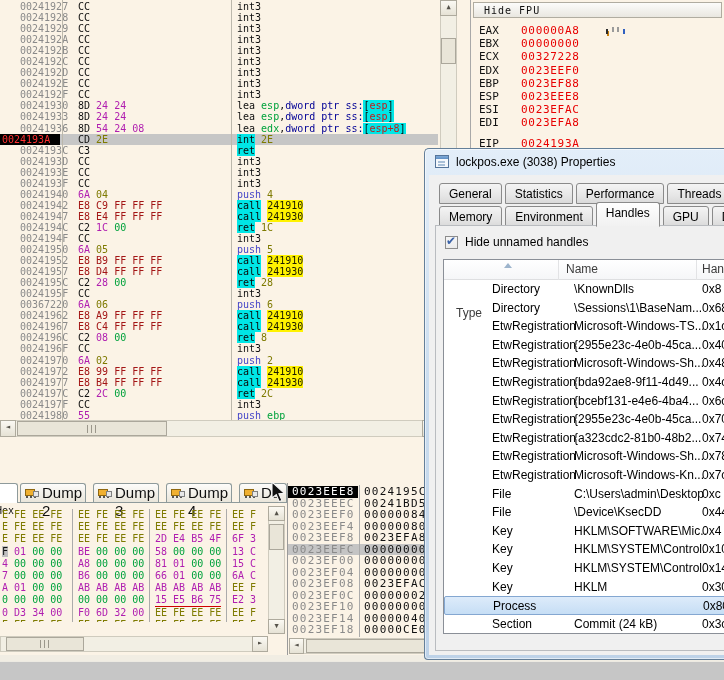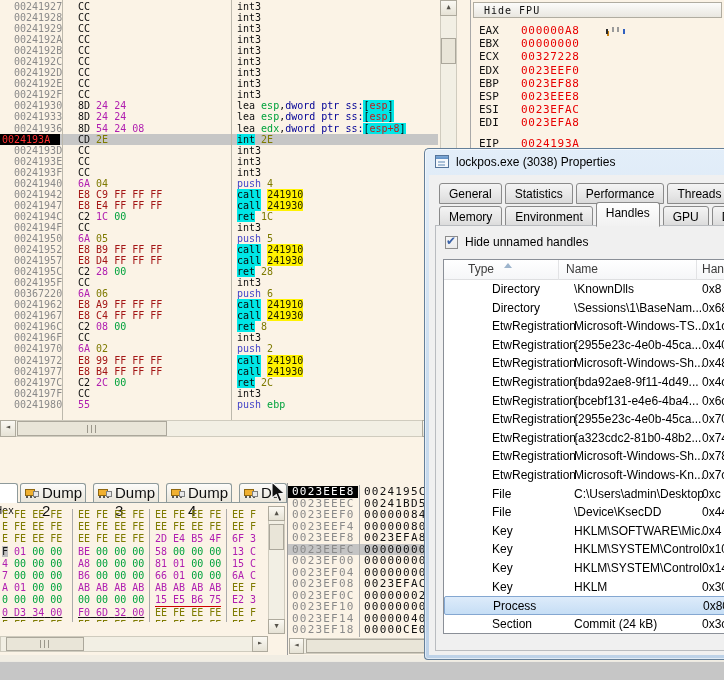--- a/index.html
+++ b/index.html
@@ -5,21 +5,21 @@
   html,body{margin:0;padding:0;background:#888;}
   #screen{position:relative;width:724px;height:680px;overflow:hidden;background:#FBF3E6;
           font-family:"DejaVu Sans Mono",monospace;font-size:10px;color:#101010;}
   #screen *{box-sizing:border-box;}
 
   
   #disasm{position:absolute;left:0;top:0;width:438px;height:437px;background:#FBF3E6;}
   #disasm-rows{position:absolute;left:0;top:1px;width:438px;height:420px;overflow:hidden;}
   .drow{position:relative;height:11.05px;line-height:11px;white-space:pre;}
   .drow.sel{background:#C6C6C6;}
-  .daddr{position:absolute;left:14px;top:0;width:58px;color:#8A8A8A;}
+  .daddr{position:absolute;left:20px;top:0;width:58px;color:#8A8A8A;}
   .daddr.eip{left:0;width:60px;padding-left:2px;background:#000;color:#FF3030;}
   .dbytes{position:absolute;left:78px;top:0;}
   .dinstr{position:absolute;left:237px;top:0;}
   .vline{position:absolute;top:0;height:420px;width:1px;background:#BCB8AC;}
   .tk{white-space:pre;}
   .t-k{color:#101010}.t-m{color:#B01EB0}.t-o{color:#7E7A00}
   .t-g{color:#00A23C}.t-d{color:#A31515}.t-bl{color:#4646C8}.t-nb{color:#000096}
   .t-cb{background:#00E6E6;color:#0A0A0A}.t-cbr{background:#00E6E6;color:#C41A1A}
   .t-yb{background:#FFF200;color:#1A1A00}.t-sel{background:#BFBFBF}
 
@@ -73,21 +73,21 @@
   .wheels{position:absolute;left:1px;top:8px;width:2px;height:2px;border-radius:50%;
           background:#222;box-shadow:4px 0 0 #222,8px 0 0 #222;}
   #hex-header{position:absolute;left:-4px;top:22px;font-size:10px;color:#101010;}
   #dump-rows{position:absolute;left:0;top:26px;width:268px;height:113px;overflow:hidden;}
   .hrow{display:flex;height:12.2px;line-height:12px;white-space:pre;}
   .hcell{overflow:hidden;}
   .hc0{width:73px;padding-left:2px;border-right:1px solid #ABABAB;}
   .hc1,.hc2{width:77px;padding-left:5px;border-right:1px solid #ABABAB;}
   .hc3{flex:1;padding-left:5px;}
   .hin{display:inline-block;}
-  .u-b{border-bottom:2px solid #0A1C96;text-decoration:underline;}
+  .u-b{border-bottom:2px solid #0A1C96;}
   .u-r{border-bottom:2px solid #D00000;}
   #dmp-vtrack{left:268px;top:23px;width:17px;height:128px;}
   #dmp-vs-up{left:268px;top:23px;width:17px;height:15px;}
   #dmp-vs-thumb{left:269px;top:41px;width:15px;height:26px;}
   #dmp-vs-down{left:268px;top:136px;width:17px;height:15px;}
   #dmp-htrack{left:0;top:153px;width:268px;height:16px;}
   #dmp-hs-thumb{left:6px;top:154px;width:78px;height:14px;}
   #dmp-hs-right{left:252px;top:153px;width:16px;height:16px;}
 
   
@@ -136,21 +136,21 @@
         border:1px solid #B9BCC0;border-right:none;}
   #chk{position:absolute;left:16px;top:61px;width:13px;height:13px;
        background:linear-gradient(#F6F6F6,#EBEBEB);border:1px solid #8C8C8C;}
   #chk::after{content:"✔";position:absolute;left:0px;top:-3px;color:#3A62A8;font-size:12px;}
   #chk-label{position:absolute;left:36px;top:60px;}
   #list{position:absolute;left:14px;top:84px;width:300px;height:375px;background:#FFF;
         border:1px solid #8A8F97;border-right:none;}
   #lhead{position:absolute;left:0;top:0;right:0;height:20px;
          background:linear-gradient(#FFFFFF,#F5F6F8);border-bottom:1px solid #DEDFE1;}
   .hcol{position:absolute;top:2px;color:#3C3C3C;}
-  #hcol-type{left:24px;} #hcol-name{left:122px;} #hcol-handle{left:258px;}
+  #hcol-type{left:12px;margin-top:44px;} #hcol-name{left:122px;} #hcol-handle{left:258px;}
   .hsep{position:absolute;top:0;height:20px;width:1px;background:#E2E3E5;}
   #hsep1{left:114px;} #hsep2{left:252px;}
   #sort-arrow{position:absolute;left:60px;top:3px;width:0;height:0;
       border-left:4px solid transparent;border-right:4px solid transparent;
       border-bottom:5px solid #9DB4CC;}
   #handles-rows{position:absolute;left:0;top:20px;right:0;bottom:0;overflow:hidden;}
   .lrow{position:relative;height:18.6px;line-height:18px;}
   .lrow.sel{background:linear-gradient(#DDEBFA,#C6DEF5);border:1px solid #84A7D1;border-radius:2px;}
   .ctype{position:absolute;left:12px;margin-left:36px;}
   .cname{position:absolute;left:130px;width:132px;overflow:hidden;white-space:nowrap;}
@@ -172,20 +172,21 @@
         <div class="drow"><div class="daddr">0024192A</div><div class="dbytes"><span class="tk t-k">CC</span></div><div class="dinstr"><span class="tk t-k">int3</span></div></div>
         <div class="drow"><div class="daddr">0024192B</div><div class="dbytes"><span class="tk t-k">CC</span></div><div class="dinstr"><span class="tk t-k">int3</span></div></div>
         <div class="drow"><div class="daddr">0024192C</div><div class="dbytes"><span class="tk t-k">CC</span></div><div class="dinstr"><span class="tk t-k">int3</span></div></div>
         <div class="drow"><div class="daddr">0024192D</div><div class="dbytes"><span class="tk t-k">CC</span></div><div class="dinstr"><span class="tk t-k">int3</span></div></div>
         <div class="drow"><div class="daddr">0024192E</div><div class="dbytes"><span class="tk t-k">CC</span></div><div class="dinstr"><span class="tk t-k">int3</span></div></div>
         <div class="drow"><div class="daddr">0024192F</div><div class="dbytes"><span class="tk t-k">CC</span></div><div class="dinstr"><span class="tk t-k">int3</span></div></div>
         <div class="drow"><div class="daddr">00241930</div><div class="dbytes"><span class="tk t-k">8D</span> <span class="tk t-m">24</span> <span class="tk t-m">24</span></div><div class="dinstr"><span class="tk t-k">lea </span><span class="tk t-g">esp</span><span class="tk t-k">,</span><span class="tk t-nb">dword ptr ss:</span><span class="tk t-cb">[</span><span class="tk t-cbr">esp</span><span class="tk t-cb">]</span></div></div>
         <div class="drow"><div class="daddr">00241933</div><div class="dbytes"><span class="tk t-k">8D</span> <span class="tk t-m">24</span> <span class="tk t-m">24</span></div><div class="dinstr"><span class="tk t-k">lea </span><span class="tk t-g">esp</span><span class="tk t-k">,</span><span class="tk t-nb">dword ptr ss:</span><span class="tk t-cb">[</span><span class="tk t-cbr">esp</span><span class="tk t-cb">]</span></div></div>
         <div class="drow"><div class="daddr">00241936</div><div class="dbytes"><span class="tk t-k">8D</span> <span class="tk t-m">54</span> <span class="tk t-m">24</span> <span class="tk t-m">08</span></div><div class="dinstr"><span class="tk t-k">lea </span><span class="tk t-g">edx</span><span class="tk t-k">,</span><span class="tk t-nb">dword ptr ss:</span><span class="tk t-cb">[</span><span class="tk t-cbr">esp+8</span><span class="tk t-cb">]</span></div></div>
         <div class="drow sel"><div class="daddr eip">0024193A</div><div class="dbytes"><span class="tk t-k">CD</span> <span class="tk t-o">2E</span></div><div class="dinstr"><span class="tk t-cb">int</span><span class="tk t-o"> 2E</span></div></div>
+        <div class="drow"><div class="daddr">0024193C</div><div class="dbytes"><span class="tk t-k">C3</span></div><div class="dinstr"><span class="tk t-cb">ret</span></div></div>
         <div class="drow"><div class="daddr">0024193D</div><div class="dbytes"><span class="tk t-k">CC</span></div><div class="dinstr"><span class="tk t-k">int3</span></div></div>
         <div class="drow"><div class="daddr">0024193E</div><div class="dbytes"><span class="tk t-k">CC</span></div><div class="dinstr"><span class="tk t-k">int3</span></div></div>
         <div class="drow"><div class="daddr">0024193F</div><div class="dbytes"><span class="tk t-k">CC</span></div><div class="dinstr"><span class="tk t-k">int3</span></div></div>
         <div class="drow"><div class="daddr">00241940</div><div class="dbytes"><span class="tk t-m">6A</span> <span class="tk t-o">04</span></div><div class="dinstr"><span class="tk t-bl">push </span><span class="tk t-o">4</span></div></div>
         <div class="drow"><div class="daddr">00241942</div><div class="dbytes"><span class="tk t-d">E8</span> <span class="tk t-d">C9</span> <span class="tk t-d">FF</span> <span class="tk t-d">FF</span> <span class="tk t-d">FF</span></div><div class="dinstr"><span class="tk t-cb">call</span><span class="tk t-k"> </span><span class="tk t-yb">241910</span></div></div>
         <div class="drow"><div class="daddr">00241947</div><div class="dbytes"><span class="tk t-d">E8</span> <span class="tk t-d">E4</span> <span class="tk t-d">FF</span> <span class="tk t-d">FF</span> <span class="tk t-d">FF</span></div><div class="dinstr"><span class="tk t-cb">call</span><span class="tk t-k"> </span><span class="tk t-yb">241930</span></div></div>
         <div class="drow"><div class="daddr">0024194C</div><div class="dbytes"><span class="tk t-k">C2</span> <span class="tk t-m">1C</span> <span class="tk t-g">00</span></div><div class="dinstr"><span class="tk t-cb">ret</span><span class="tk t-o"> 1C</span></div></div>
         <div class="drow"><div class="daddr">0024194F</div><div class="dbytes"><span class="tk t-k">CC</span></div><div class="dinstr"><span class="tk t-k">int3</span></div></div>
         <div class="drow"><div class="daddr">00241950</div><div class="dbytes"><span class="tk t-m">6A</span> <span class="tk t-o">05</span></div><div class="dinstr"><span class="tk t-bl">push </span><span class="tk t-o">5</span></div></div>
         <div class="drow"><div class="daddr">00241952</div><div class="dbytes"><span class="tk t-d">E8</span> <span class="tk t-d">B9</span> <span class="tk t-d">FF</span> <span class="tk t-d">FF</span> <span class="tk t-d">FF</span></div><div class="dinstr"><span class="tk t-cb">call</span><span class="tk t-k"> </span><span class="tk t-yb">241910</span></div></div>

